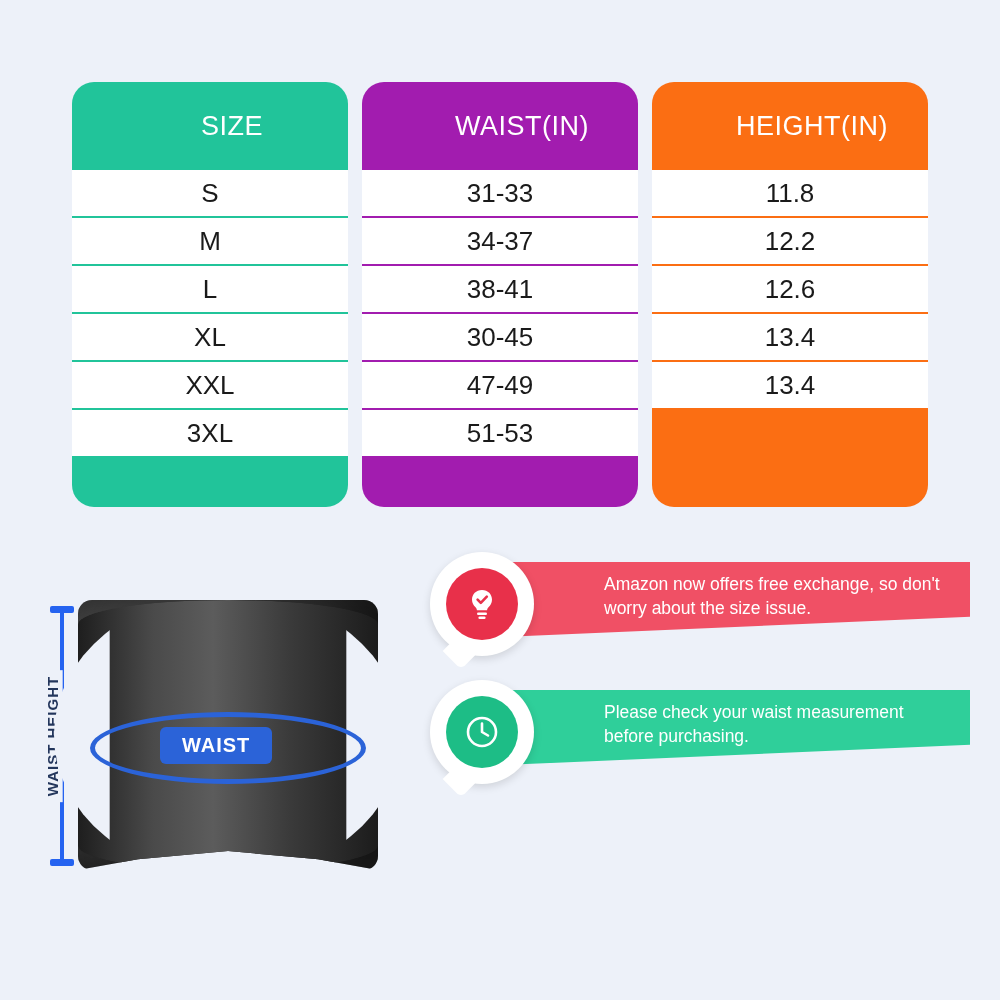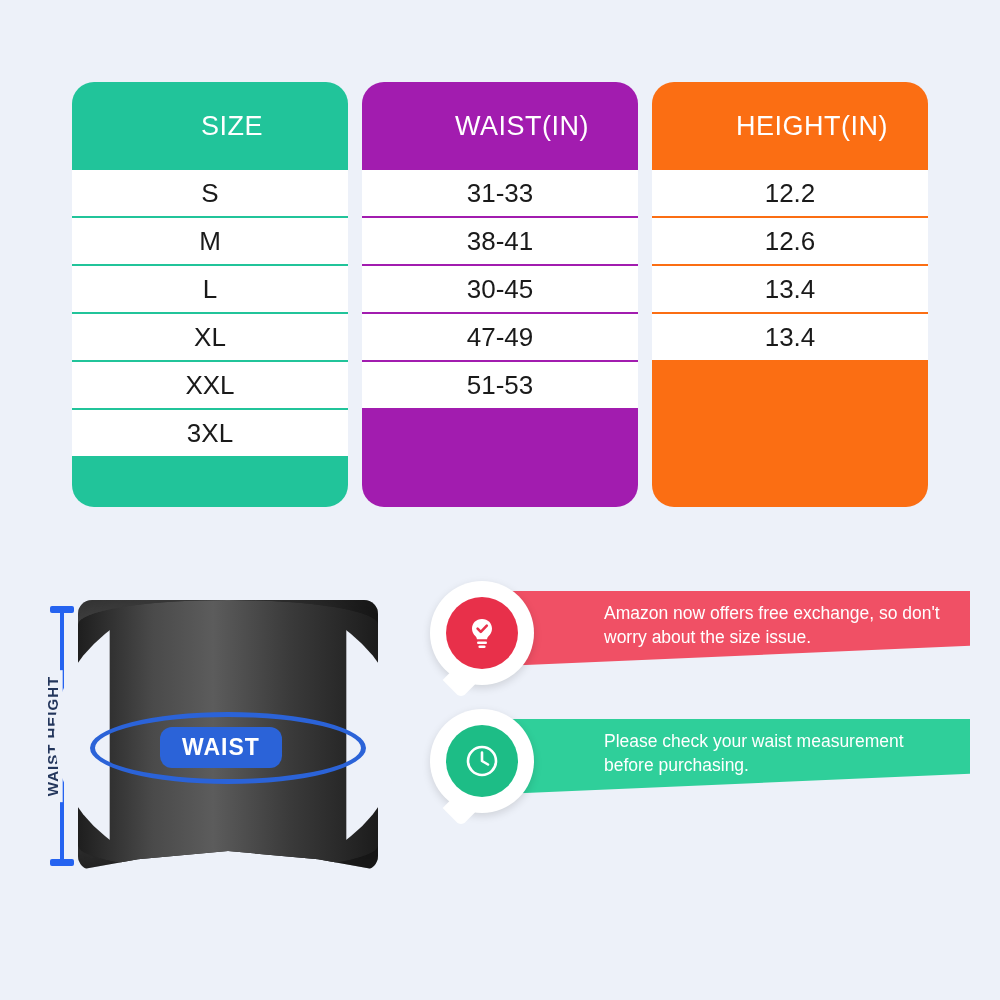--- a/index.html
+++ b/index.html
@@ -157,33 +157,33 @@
     border: 5px solid #2b63d8;
     border-radius: 50%;
     box-sizing: border-box;
   }
   .waist-badge {
     position: absolute;
     left: 82px;
     top: 127px;
     background: #2b63d8;
     color: #fff;
-    font-size: 23px;
+    font-size: 20px;
     font-weight: bold;
     letter-spacing: 1px;
     padding: 7px 22px;
-    border-radius: 12px;
+    border-radius: 6px;
     text-align: center;
   }
 
   
   .notes {
     position: absolute;
     left: 430px;
-    top: 581px;
+    top: 552px;
     width: 540px;
   }
   .note {
     position: relative;
     height: 92px;
     margin-bottom: 36px;
   }
   .banner {
     position: absolute;
     left: 52px;
@@ -257,28 +257,30 @@
     <div class="cell">M</div>
     <div class="cell">L</div>
     <div class="cell">XL</div>
     <div class="cell">XXL</div>
     <div class="cell">3XL</div>
   </div>
 
   <div class="col waist">
     <div class="col-head">WAIST(IN)</div>
     <div class="cell">31-33</div>
+    <div class="cell">34-37</div>
     <div class="cell">38-41</div>
     <div class="cell">30-45</div>
     <div class="cell">47-49</div>
     <div class="cell">51-53</div>
   </div>
 
   <div class="col height">
     <div class="col-head">HEIGHT(IN)</div>
+    <div class="cell">11.8</div>
     <div class="cell">12.2</div>
     <div class="cell">12.6</div>
     <div class="cell">13.4</div>
     <div class="cell">13.4</div>
   </div>
 
 </div>
 
 <div class="belt-area">
 

